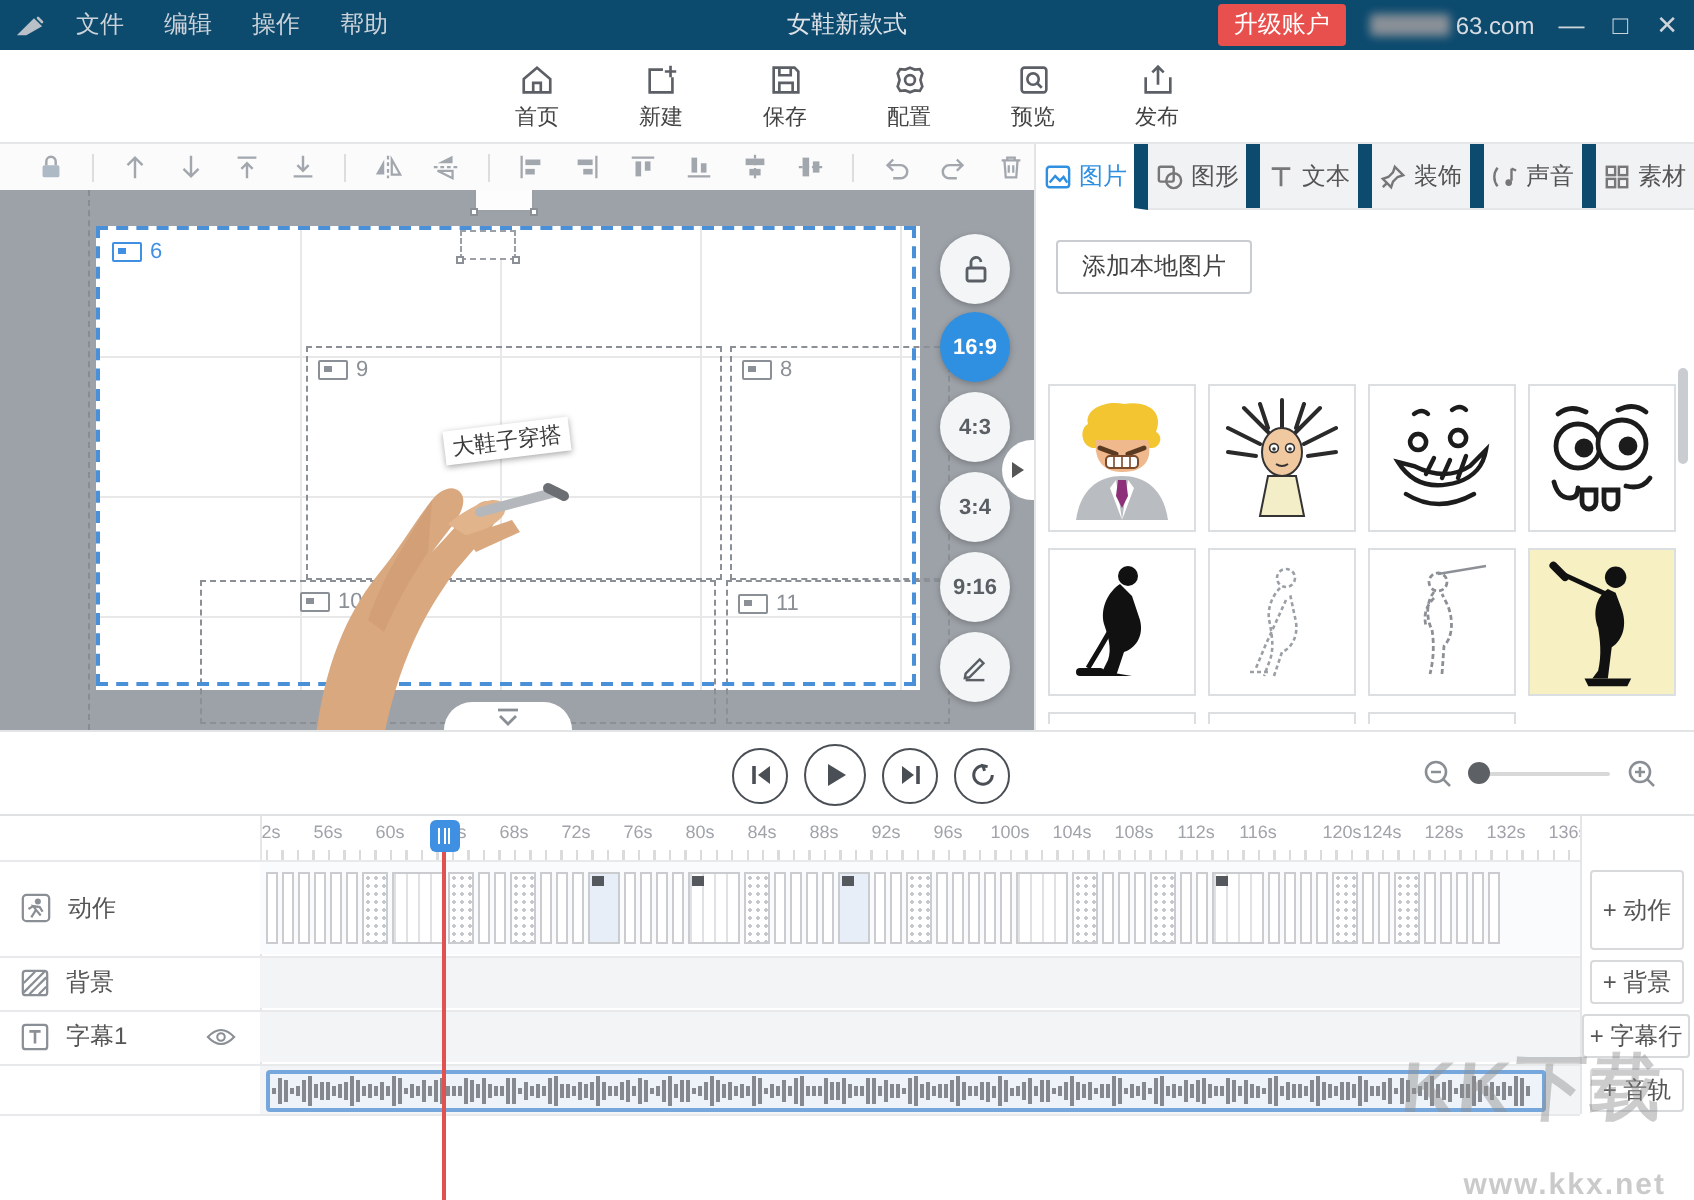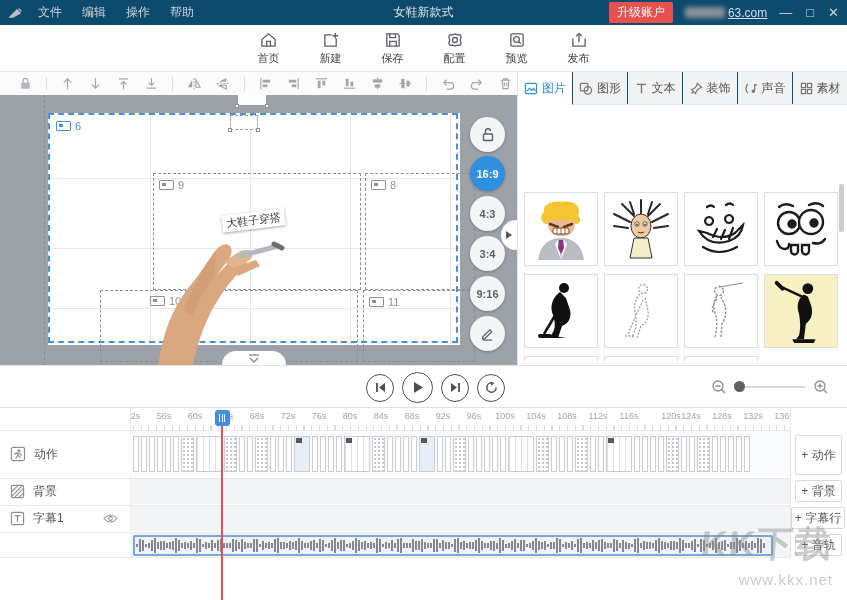--- a/index.html
+++ b/index.html
@@ -8,21 +8,21 @@
 
   
   .titlebar { position:absolute; left:0; top:0; width:847px; height:25px; background:#0c4a6e;
               display:flex; align-items:center; color:#ccd2d9; font-size:12px; }
   .titlebar .appicon { margin-left:8px; width:16px; height:14px; }
   .menus { display:flex; gap:20px; margin-left:14px; }
   .menus span { cursor:default; }
   .win-title { position:absolute; left:50%; transform:translateX(-50%); color:#dfe3e8; }
   .tb-right { position:absolute; right:8px; display:flex; align-items:center; gap:12px; }
   .upgrade-btn { background:#e8504d; color:#fff; padding:2px 8px; border-radius:2px; font-size:12px; }
-  .acct { display:flex; align-items:center; gap:3px; color:#d8dce2;text-decoration:underline; }
+  .acct { display:flex; align-items:center; gap:3px; color:#d8dce2; }
   .acct .blur { display:inline-block; width:40px; height:11px; background:#8a9097; border-radius:2px; filter:blur(2.5px); }
   .winbtns { display:flex; gap:14px; font-size:13px; color:#cfd4da; }
   .winbtns span { cursor:default; }
 
   
   .toolbar { position:absolute; left:0; top:25px; width:847px; height:47px; background:#fff;
              border-bottom:1px solid #e4e6e8; display:flex; justify-content:center; align-items:center; gap:16px; }
   .tool { width:46px; display:flex; flex-direction:column; align-items:center; gap:2px; color:#444; font-size:11px; cursor:pointer; }
   .tool svg { stroke:#5c6066; }
 
@@ -61,21 +61,21 @@
                font-size:11px; font-weight:bold; color:#5a5f65; z-index:7; cursor:pointer; }
   .ratio-btn.active { background:#2f8fe0; color:#fff; }
   .panel-collapse-tab { position:absolute; left:501px; top:125px; width:16px; height:30px; background:#fff;
                         border-radius:15px 0 0 15px; z-index:6; display:flex; align-items:center; justify-content:center; cursor:pointer; }
   .panel-collapse-tab .tri { width:0; height:0; border-left:6px solid #555; border-top:4px solid transparent; border-bottom:4px solid transparent; }
 
   
   .panel { position:absolute; left:517px; top:72px; width:330px; height:293px; background:#fff; border-left:1px solid #e2e4e6; }
   .panel-tabs { display:flex; height:33px; background:#f1f2f4; border-bottom:1px solid #e4e6e8; }
   .ptab { flex:1; display:flex; align-items:center; justify-content:center; gap:4px; font-size:12px; color:#555;
-          border-right:1px solid #0c4a6e; cursor:pointer; }
+          border-right:7px solid #0c4a6e; cursor:pointer; }
   .ptab svg { stroke:#777; }
   .ptab.active { background:#fff; color:#2f8fe0; border-bottom:1px solid #fff; margin-bottom:-1px; }
   .ptab.active svg { stroke:#2f8fe0; }
   .add-local-btn { position:absolute; left:10px; top:48px; height:27px; padding:0 12px; background:#fff;
                    border:1px solid #c9ccd0; border-radius:2px; font-size:12px; color:#444; cursor:pointer; }
   .search-wrap { position:absolute; left:178px; top:48px; width:142px; height:27px; }
   .search-wrap input { width:100%; height:100%; border:1px solid #d5d8db; border-radius:2px; padding:0 24px 0 8px;
                        font-size:12px; color:#333; outline:none; }
   .search-wrap input::placeholder { color:#bbb; }
   .search-wrap svg { position:absolute; right:7px; top:7px; }
@@ -133,21 +133,21 @@
   .wf-bar { flex:none; width:2px; margin-right:1px; background:#85898f; }
   .add-col-btn { position:absolute; left:795px; background:#fff; border:1px solid #d7d9db; border-radius:2px;
                  font-size:12px; color:#555; display:flex; align-items:center; justify-content:center; cursor:pointer; }
   .playhead-marker { position:absolute; top:2px; width:15px; height:16px; background:#3f8fe3; border-radius:3px; z-index:20;
                      display:flex; align-items:center; justify-content:center; gap:1.5px; cursor:ew-resize; }
   .playhead-marker i { display:block; width:1px; height:8px; background:#fff; }
   .playhead-line { position:absolute; top:17px; width:1.5px; height:175px; background:#e0514f; z-index:19; }
 
   .watermark { position:absolute; right:14px; top:112px; text-align:right; z-index:15; pointer-events:none; }
   .wm-logo { font-size:36px; font-weight:900; color:#8f8f8f; opacity:.45; letter-spacing:2px; transform:skewX(-5deg); }
-  .wm-site { font-size:15px; font-weight:normal; color:#a8a8a8; opacity:.6; letter-spacing:1px; margin-top:2px; }
+  .wm-site { font-size:15px; font-weight:bold; color:#a8a8a8; opacity:.6; letter-spacing:1px; margin-top:15px; }
 </style>
 </head>
 <body>
 
 <div class="app">
 
   <div class="titlebar">
     <svg class="appicon" viewBox="0 0 16 14" fill="none" stroke="#b9c0c8" stroke-width="1.3">
       <path d="M2 11 L9 4 L12 7 L5 11 Z" fill="#b9c0c8"></path>
         <path d="M11 3 L13 5" stroke-linecap="round"></path>
@@ -428,20 +428,21 @@
         <svg width="13" height="13" viewBox="0 0 14 14" fill="none" stroke-width="1.3">
             <rect x="1.5" y="1.5" width="4.5" height="4.5"></rect>
             <rect x="8" y="1.5" width="4.5" height="4.5"></rect>
             <rect x="1.5" y="8" width="4.5" height="4.5"></rect>
             <rect x="8" y="8" width="4.5" height="4.5"></rect>
           </svg>
         <span>素材</span>
       </div>
     </div>
 
+    <button class="add-local-btn">添加本地图片</button>
 
 
     <div class="thumb-grid">
 
       <div class="thumb" style="left:0; top:0;">
         <svg width="62" height="62" viewBox="0 0 62 62">
           <path d="M14 14 C12 6 24 2 32 4 C44 2 52 8 48 18 C52 20 50 26 46 26 L16 26 C10 24 10 16 14 14 Z" fill="#f2c531"></path>
           <path d="M18 22 H44 C46 30 44 38 31 38 C20 38 17 30 18 22 Z" fill="#f0b98d"></path>
           <path d="M20 26 L28 29 M42 26 L34 29" stroke="#5a3b22" stroke-width="2.5" stroke-linecap="round"></path>
           <rect x="23" y="30" width="16" height="6" rx="2" fill="#fff" stroke="#7a4a2a" stroke-width="1"></rect>

